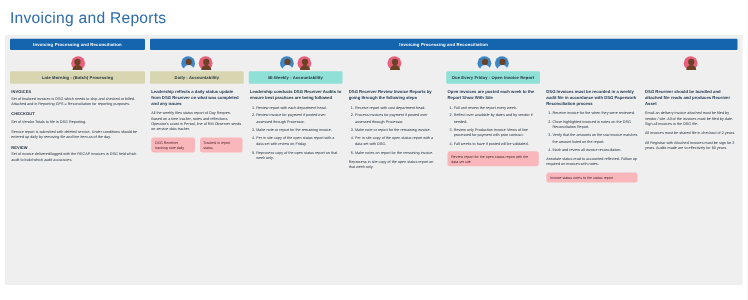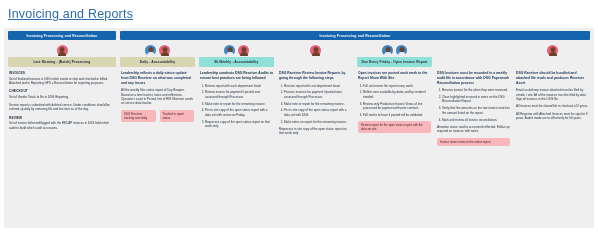--- a/index.html
+++ b/index.html
@@ -6,21 +6,21 @@
   body{
     width:598px;height:238px;overflow:hidden;
     background:#ffffff;
     font-family:"Liberation Sans",sans-serif;
     color:#1b1b1b;
   }
   .page{position:relative;width:598px;height:238px;}
 
   
   .title-bar{height:28px;display:flex;align-items:center;padding-left:8px;background:#ffffff;}
-  .title{font-size:12.5px;color:#2d6ca8;font-weight:400;letter-spacing:.2px;text-decoration:underline;}
+  .title{font-size:12.5px;color:#2d6ca8;font-weight:400;letter-spacing:.2px;}
 
   
   .board{position:relative;margin:0 4px;height:200px;background:#efefef;}
 
   
   .banners{display:flex;gap:4px;padding:3px 4px 0 4px;}
   .banner{
     background:#1565ae;color:#fff;height:9px;border-radius:1px;
     display:flex;align-items:center;justify-content:center;
   }

